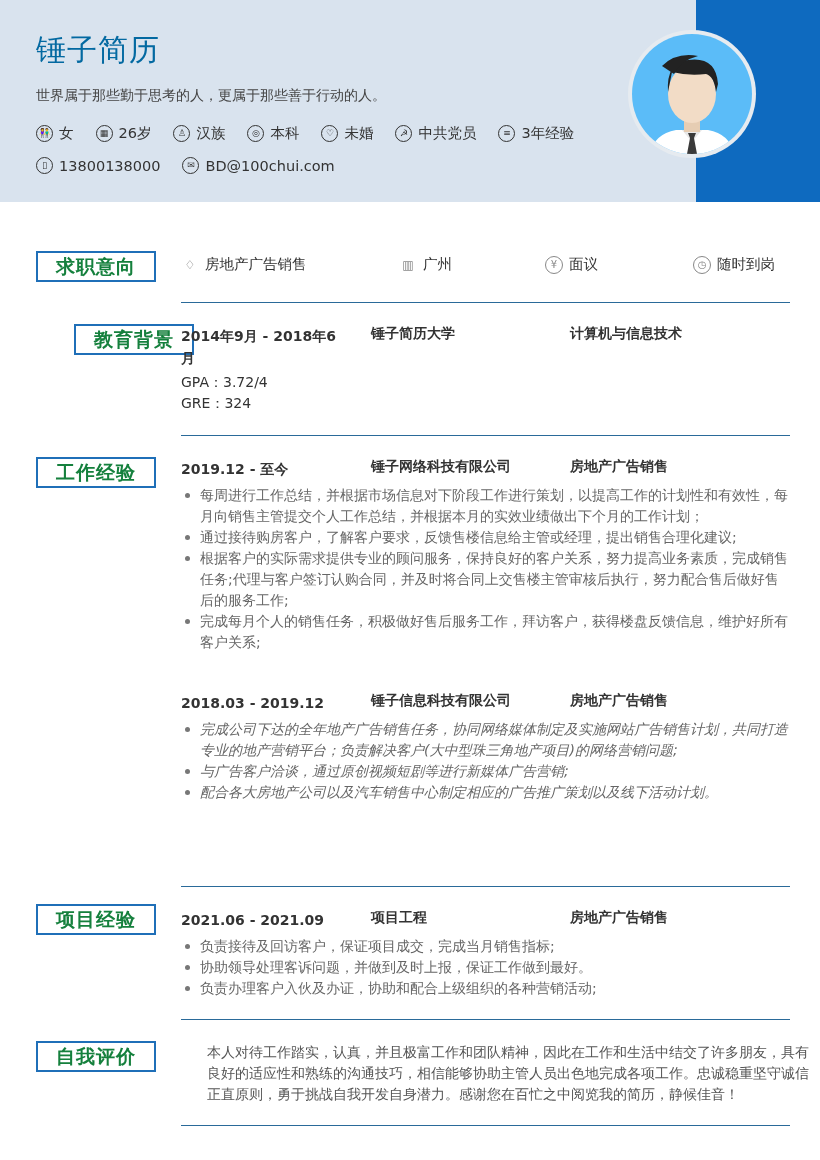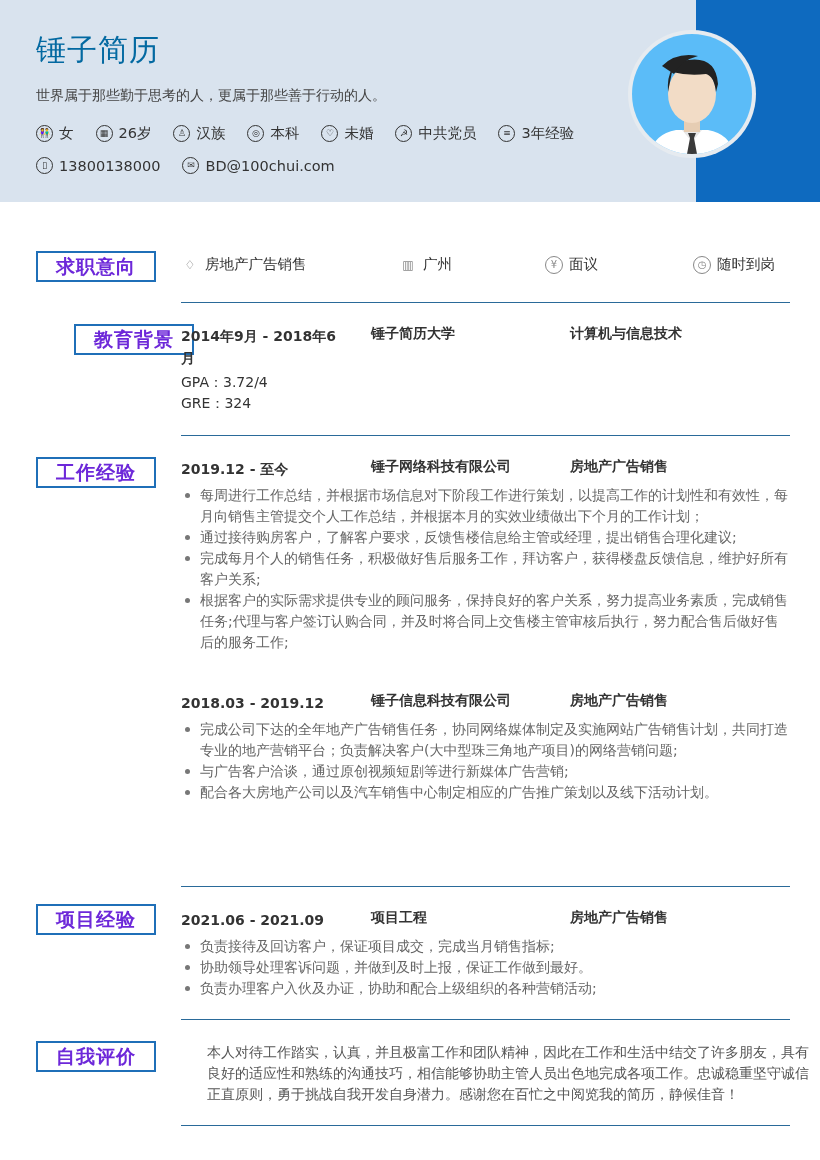--- a/index.html
+++ b/index.html
@@ -11,21 +11,21 @@
   .name { position: absolute; left: 36px; top: 30px; font-size: 30px; color: #0369a1; letter-spacing: 1px; font-weight: normal; }
   .motto { position: absolute; left: 36px; top: 87px; font-size: 14px; color: #444; }
   .info-row { position: absolute; left: 36px; display: flex; align-items: center; font-size: 14.5px; color: #333; }
   .info-row.r1 { top: 124px; }
   .info-row.r2 { top: 157px; }
   .info-item { display: flex; align-items: center; margin-right: 22px; white-space: nowrap; }
   .ico { width: 17px; height: 17px; border: 1.4px solid #333; border-radius: 50%; display: inline-flex; align-items: center; justify-content: center; font-size: 9px; margin-right: 6px; line-height: 1; color: #333; }
   .avatar { position: absolute; left: 628px; top: 30px; width: 128px; height: 128px; border-radius: 50%; background: #e6ebf0; padding: 4px; }
   .avatar svg { width: 120px; height: 120px; display: block; border-radius: 50%; }
 
-  .sec-title { position: absolute; left: 36px; width: 120px; height: 31px; border: 2px solid #1f6fb8; color: #6d28d9; font-size: 19px; font-weight: bold; text-align: center; line-height: 27px; letter-spacing: 1px; }
+  .sec-title { position: absolute; left: 36px; width: 120px; height: 31px; border: 2px solid #1f6fb8; color: #15803d; font-size: 19px; font-weight: bold; text-align: center; line-height: 27px; letter-spacing: 1px; }
   .divider { position: absolute; left: 181px; width: 609px; height: 0; border-top: 1.5px solid #2a6a99; }
 
   .intent { position: absolute; top: 255px; left: 181px; width: 609px; display: flex; font-size: 14.5px; color: #333; }
   .intent-item { display: flex; align-items: center; position: absolute; white-space: nowrap; }
   .intent-ico { width: 18px; height: 18px; margin-right: 6px; color: #888; display: inline-flex; align-items: center; justify-content: center; font-size: 12px; }
   .intent-ico.circ { border: 1.3px solid #888; border-radius: 50%; font-size: 10px; }
 
   .entry-head { position: absolute; left: 181px; width: 609px; font-size: 14px; font-weight: bold; color: #333; }
   .entry-head .c1 { position: absolute; left: 0; width: 160px; line-height: 22px; }
   .entry-head .c2 { position: absolute; left: 190px; white-space: nowrap; }
@@ -133,30 +133,30 @@
 
 <div class="sec-title" style="top:457px;">工作经验</div>
 <div class="entry-head" style="top:458px;">
   <div class="c1">2019.12 - 至今</div>
   <div class="c2">锤子网络科技有限公司</div>
   <div class="c3">房地产广告销售</div>
 </div>
 <ul class="bullets" style="top:485px;">
   <li>每周进行工作总结，并根据市场信息对下阶段工作进行策划，以提高工作的计划性和有效性，每月向销售主管提交个人工作总结，并根据本月的实效业绩做出下个月的工作计划；</li>
   <li>通过接待购房客户，了解客户要求，反馈售楼信息给主管或经理，提出销售合理化建议;</li>
+  <li>根据客户的实际需求提供专业的顾问服务，保持良好的客户关系，努力提高业务素质，完成销售任务;代理与客户签订认购合同，并及时将合同上交售楼主管审核后执行，努力配合售后做好售后的服务工作;</li>
   <li>完成每月个人的销售任务，积极做好售后服务工作，拜访客户，获得楼盘反馈信息，维护好所有客户关系;</li>
-  <li>根据客户的实际需求提供专业的顾问服务，保持良好的客户关系，努力提高业务素质，完成销售任务;代理与客户签订认购合同，并及时将合同上交售楼主管审核后执行，努力配合售后做好售后的服务工作;</li>
 </ul>
 
 <div class="entry-head" style="top:692px;">
   <div class="c1">2018.03 - 2019.12</div>
   <div class="c2">锤子信息科技有限公司</div>
   <div class="c3">房地产广告销售</div>
 </div>
-<ul class="bullets" style="top:719px;">
+<ul class="bullets" style="top:719px;font-style:italic;">
   <li>完成公司下达的全年地产广告销售任务，协同网络媒体制定及实施网站广告销售计划，共同打造专业的地产营销平台；负责解决客户(大中型珠三角地产项目)的网络营销问题;</li>
   <li>与广告客户洽谈，通过原创视频短剧等进行新媒体广告营销;</li>
   <li>配合各大房地产公司以及汽车销售中心制定相应的广告推广策划以及线下活动计划。</li>
 </ul>
 <div class="divider" style="top:886px;"></div>
 
 <div class="sec-title" style="top:904px;">项目经验</div>
 <div class="entry-head" style="top:909px;">
   <div class="c1">2021.06 - 2021.09</div>
   <div class="c2">项目工程</div>

